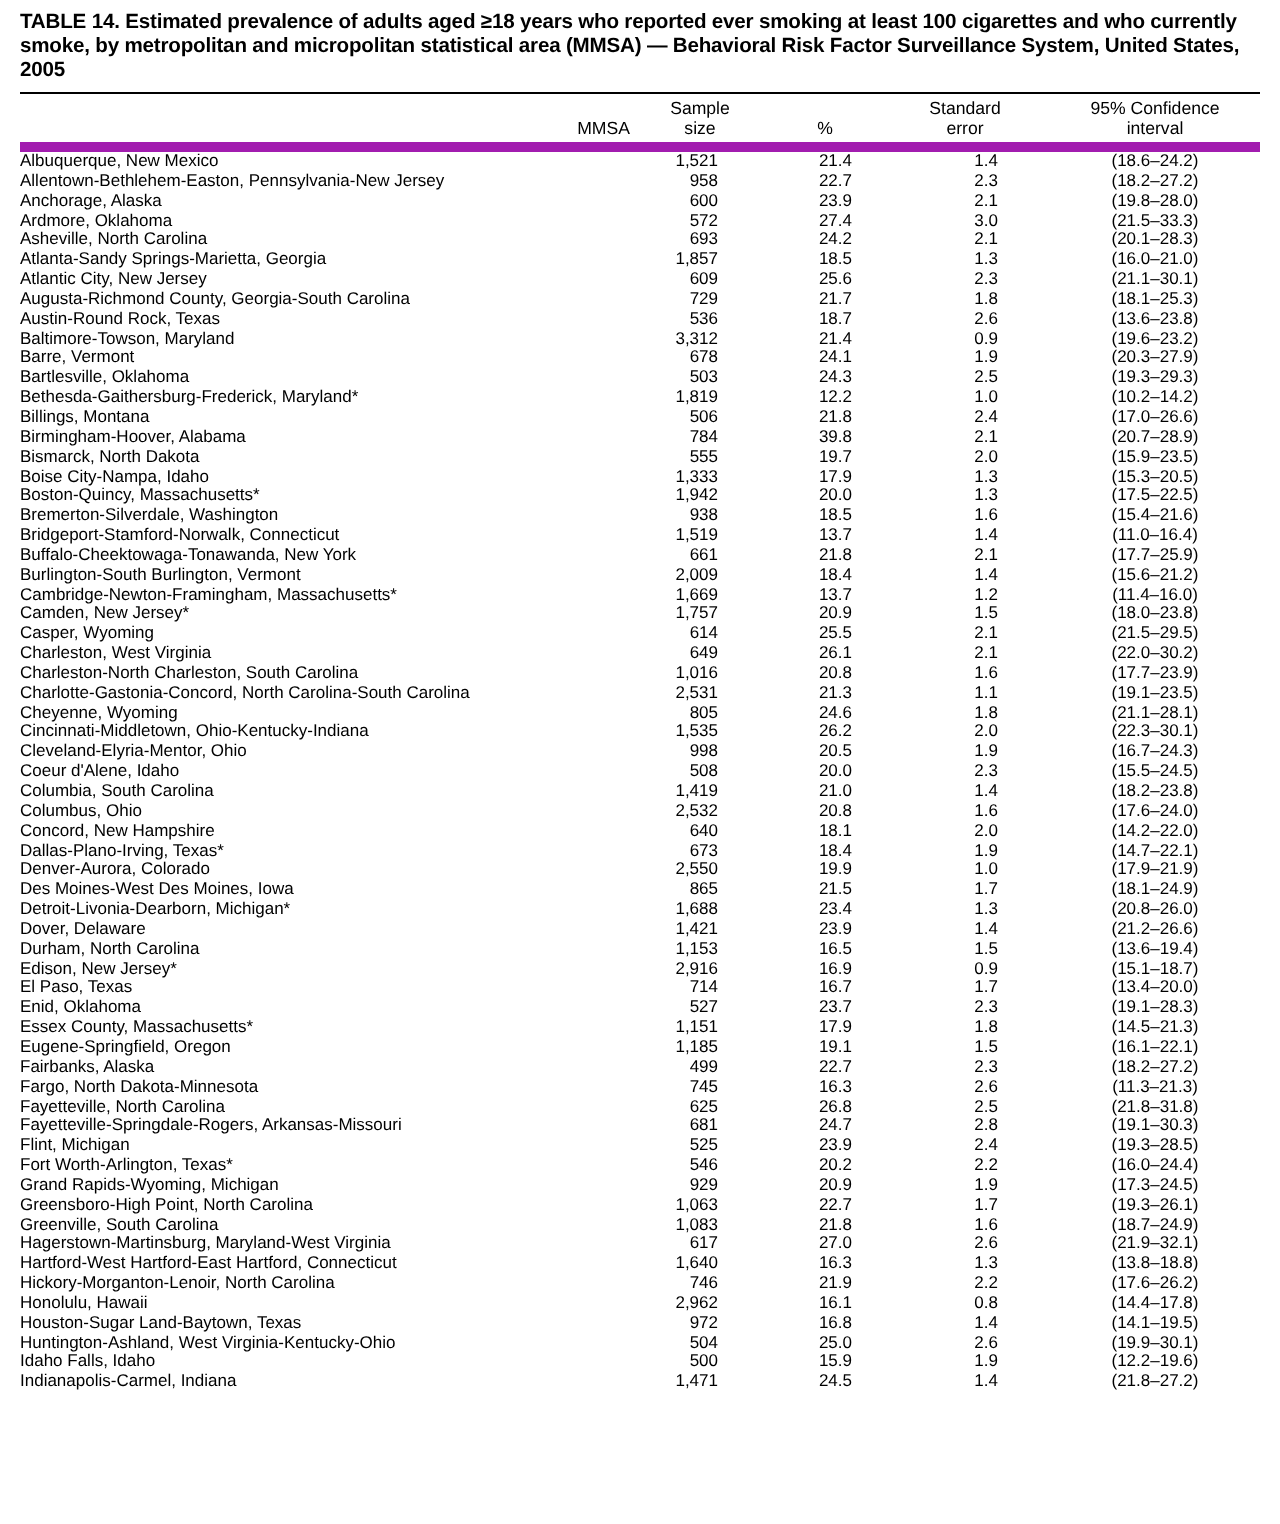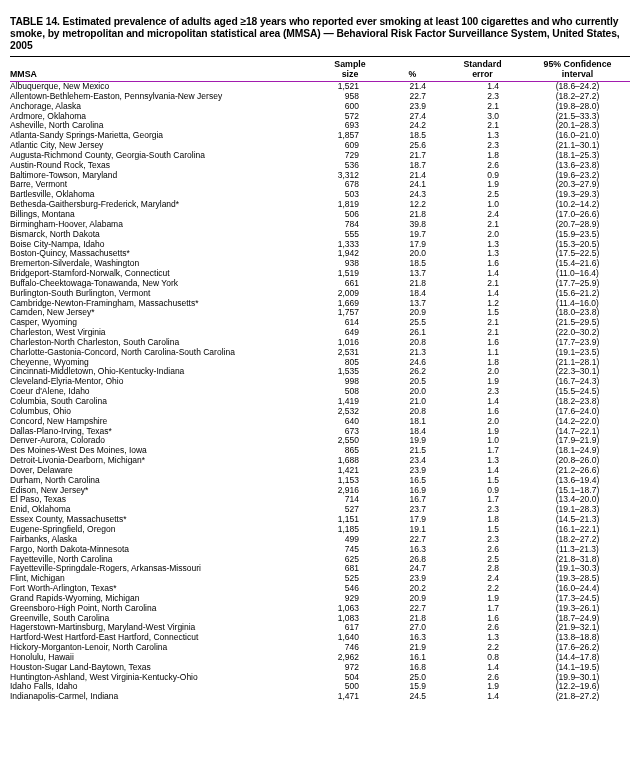--- a/index.html
+++ b/index.html
@@ -16,37 +16,36 @@
     background: #ffffff;
     color: #000000;
     font-family: "Liberation Sans", "DejaVu Sans", sans-serif;
   }
   .table-title {
     font-size: 10.3px;
     font-weight: bold;
     line-height: 12px;
     letter-spacing: -0.1px;
     margin-bottom: 4px;
-    margin-top: 10px;
   }
   table.data-table {
     width: 100%;
     border-collapse: collapse;
     table-layout: fixed;
     border-top: 1px solid #000;
   }
   thead th {
     font-size: 8.8px;
-    font-weight: bold;
+    font-weight: normal;
     line-height: 10px;
     vertical-align: bottom;
     padding: 2px 0 2px 0;
-    border-bottom: 1px solid #a21caf;
+    border-bottom: 5px solid #a21caf;
   }
-  th.c0 { text-align: left; }
+  th.c0 { text-align: right; }
   th.c1, th.c2, th.c3, th.c4 { text-align: center; }
   .hdrblock { display: inline-block; }
   .w-sample { max-width: 36px; }
   .w-stderr { max-width: 46px; }
   .w-ci { max-width: 74px; }
   tbody td {
     font-size: 8.5px;
     line-height: 9.85px;
     padding: 0;
     white-space: nowrap;

